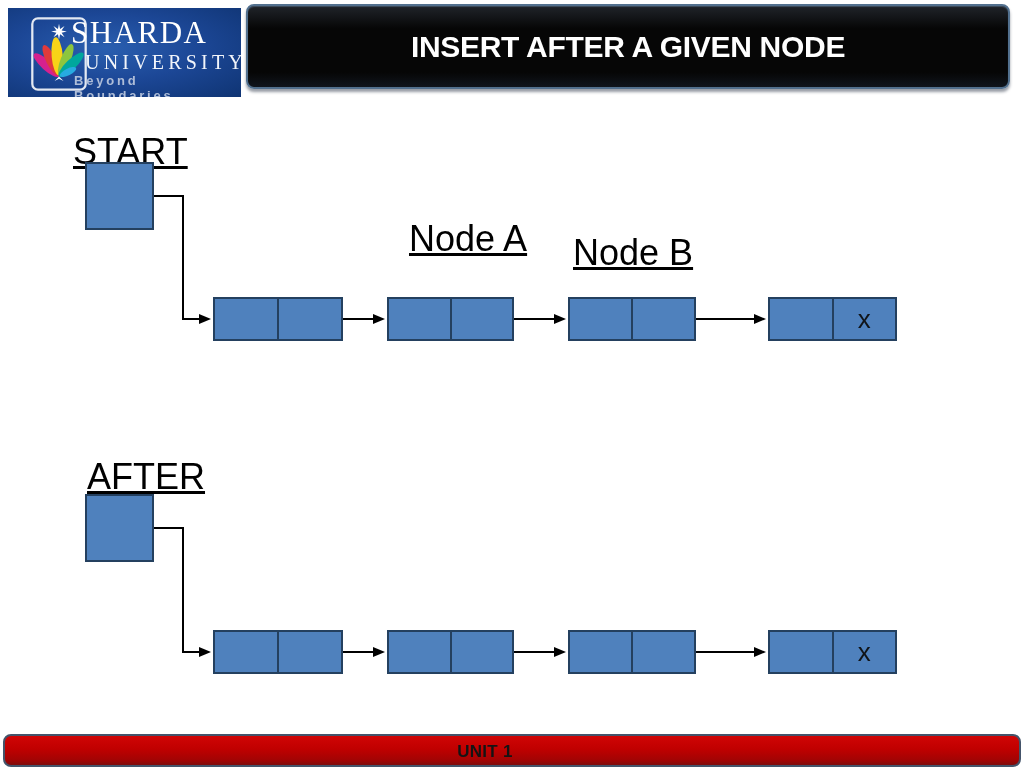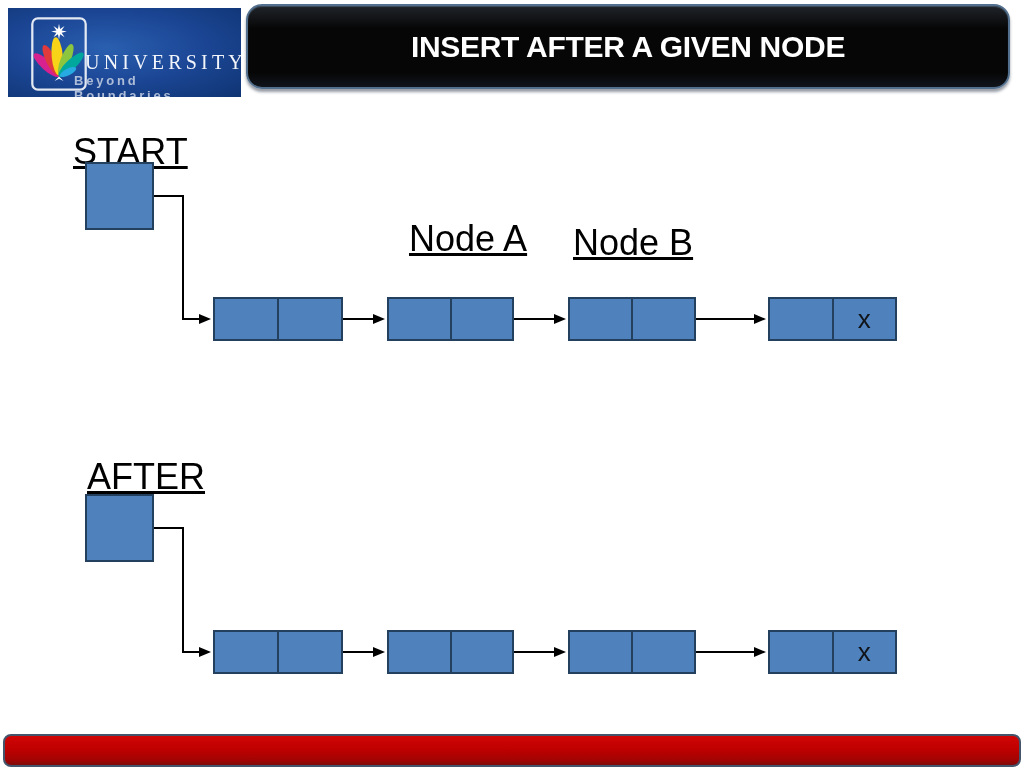--- a/index.html
+++ b/index.html
@@ -22,21 +22,21 @@
     position:absolute; left:77px; top:43px; font-family:Liberation Serif, serif;
     font-size:20px; color:#f2f5fa; letter-spacing:4.2px;
   }
   .logo-tag {
     position:absolute; left:66px; top:65px; font-size:13px; color:#aebdd8;
     letter-spacing:2.8px; font-weight:bold;
   }
   .title-bar {
     position:absolute; left:246px; top:4px; width:764px; height:85px;
     background:linear-gradient(180deg, #20242a 0%, var(--title-bg) 28%, var(--title-bg) 82%, #10151c 100%);
-    border:2px solid var(--title-border); border-radius:16px;
+    border:2px solid var(--title-border); border-radius:8px;
     box-shadow:0 3px 3px rgba(25,35,55,.45), inset 0 1px 1px rgba(130,160,195,.35);
     display:flex; align-items:center; justify-content:center;
   }
   .title-bar span {
     color:var(--title-text); font-size:30px; font-weight:bold; letter-spacing:-0.3px;
   }
 
   
   .connectors { position:absolute; left:0; top:0; width:1024px; height:768px; pointer-events:none; }
 
@@ -78,20 +78,21 @@
       <g>
         <ellipse cx="25" cy="38" rx="4.5" ry="15" fill="#D6218E" transform="rotate(-48 25 53)"></ellipse>
         <ellipse cx="25" cy="37" rx="4.5" ry="15" fill="#E03A3C" transform="rotate(-26 25 53)"></ellipse>
         <ellipse cx="25" cy="35" rx="5" ry="17" fill="#F7D417" transform="rotate(-5 25 53)"></ellipse>
         <ellipse cx="25" cy="37" rx="4.5" ry="15" fill="#8CC63E" transform="rotate(22 25 53)"></ellipse>
         <ellipse cx="25" cy="38" rx="4.5" ry="15" fill="#00A79D" transform="rotate(46 25 53)"></ellipse>
         <ellipse cx="25" cy="44" rx="3" ry="8" fill="#27AAE1" transform="rotate(64 25 53)"></ellipse>
         <polygon fill="#ffffff" points="25,53 21,57 25,55 29,57"></polygon>
       </g>
     </svg>
+    <div class="logo-name">SHARDA</div>
     <div class="logo-sub">UNIVERSITY</div>
     <div class="logo-tag">Beyond Boundaries</div>
   </div>
 
   <div class="title-bar">
     <span>INSERT AFTER A GIVEN NODE</span>
   </div>
 
   <svg class="connectors" viewBox="0 0 1024 768" xmlns="http://www.w3.org/2000/svg">
     <defs>
@@ -108,21 +109,21 @@
       <path d="M343,652 H373" marker-end="url(#arr)"></path>
       <path d="M514,652 H554" marker-end="url(#arr)"></path>
       <path d="M696,652 H754" marker-end="url(#arr)"></path>
     </g>
   </svg>
 
   <div class="ptr-label" style="left:73px;top:134px">START</div>
   <div class="ptr-box" style="left:85px;top:162px"></div>
 
   <div class="node-label" style="left:409px;top:221px">Node A</div>
-  <div class="node-label" style="left:573px;top:225px">Node B</div>
+  <div class="node-label" style="left:573px;top:235px">Node B</div>
 
   <div class="node" style="left:213px;top:297px;width:130px">
     <div class="cell data"></div>
     <div class="cell next"></div>
   </div>
   <div class="node" style="left:387px;top:297px;width:127px">
     <div class="cell data"></div>
     <div class="cell next"></div>
   </div>
   <div class="node" style="left:568px;top:297px;width:128px">
@@ -148,14 +149,15 @@
   <div class="node" style="left:568px;top:630px;width:128px">
     <div class="cell data"></div>
     <div class="cell next"></div>
   </div>
   <div class="node" style="left:768px;top:630px;width:129px">
     <div class="cell data"></div>
     <div class="cell next">x</div>
   </div>
 
   <div class="footer-bar"></div>
+  <div class="footer-label">UNIT 1</div>
 
 </div>
 
 </body></html>

